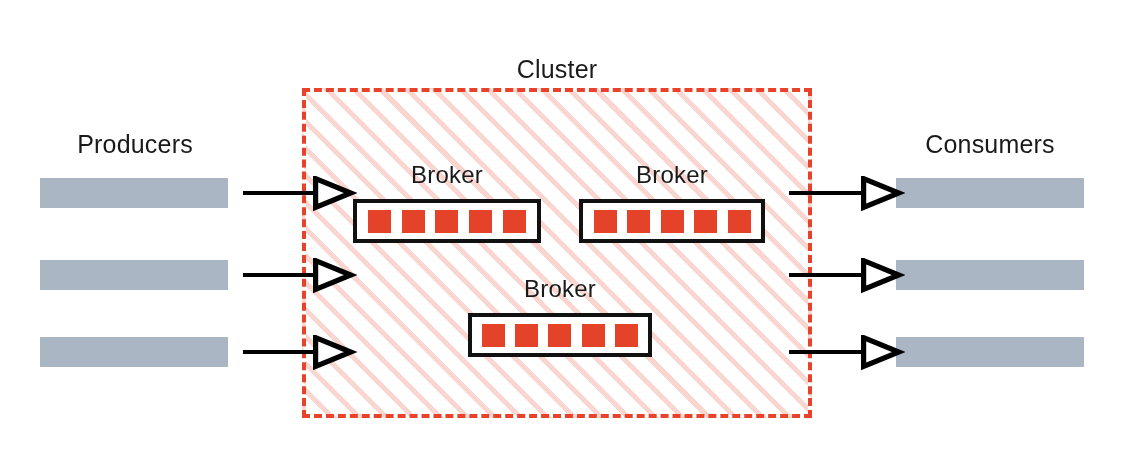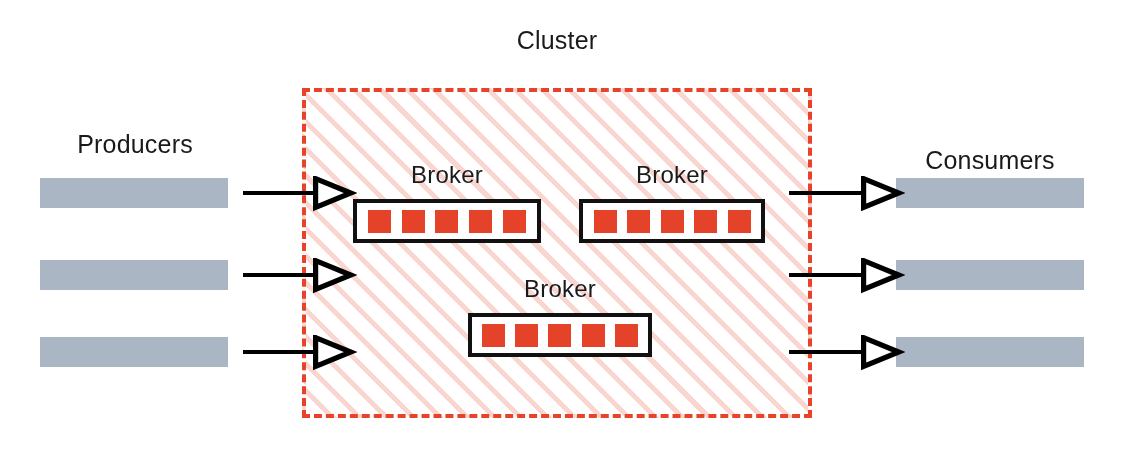--- a/index.html
+++ b/index.html
@@ -79,25 +79,25 @@
   .arrow-svg {
     position: absolute;
     overflow: visible;
   }
 </style>
 </head>
 <body>
 
 <div id="diagram-root">
 
-  <div class="label cluster-title" style="left:302px; top:28px; width:510px;">Cluster</div>
+  <div class="label cluster-title" style="left:302px; top:57px; width:510px;">Cluster</div>
 
   <div class="label side-title" style="left:35px; top:132px; width:200px;">Producers</div>
 
-  <div class="label side-title" style="left:890px; top:148px; width:200px;">Consumers</div>
+  <div class="label side-title" style="left:890px; top:132px; width:200px;">Consumers</div>
 
   <div class="endpoint-bar" style="left:40px; top:178px; width:188px;"></div>
   <div class="endpoint-bar" style="left:40px; top:260px; width:188px;"></div>
   <div class="endpoint-bar" style="left:40px; top:337px; width:188px;"></div>
 
   <div class="endpoint-bar" style="left:896px; top:178px; width:188px;"></div>
   <div class="endpoint-bar" style="left:896px; top:260px; width:188px;"></div>
   <div class="endpoint-bar" style="left:896px; top:337px; width:188px;"></div>
 
   <div id="cluster-box"></div>

